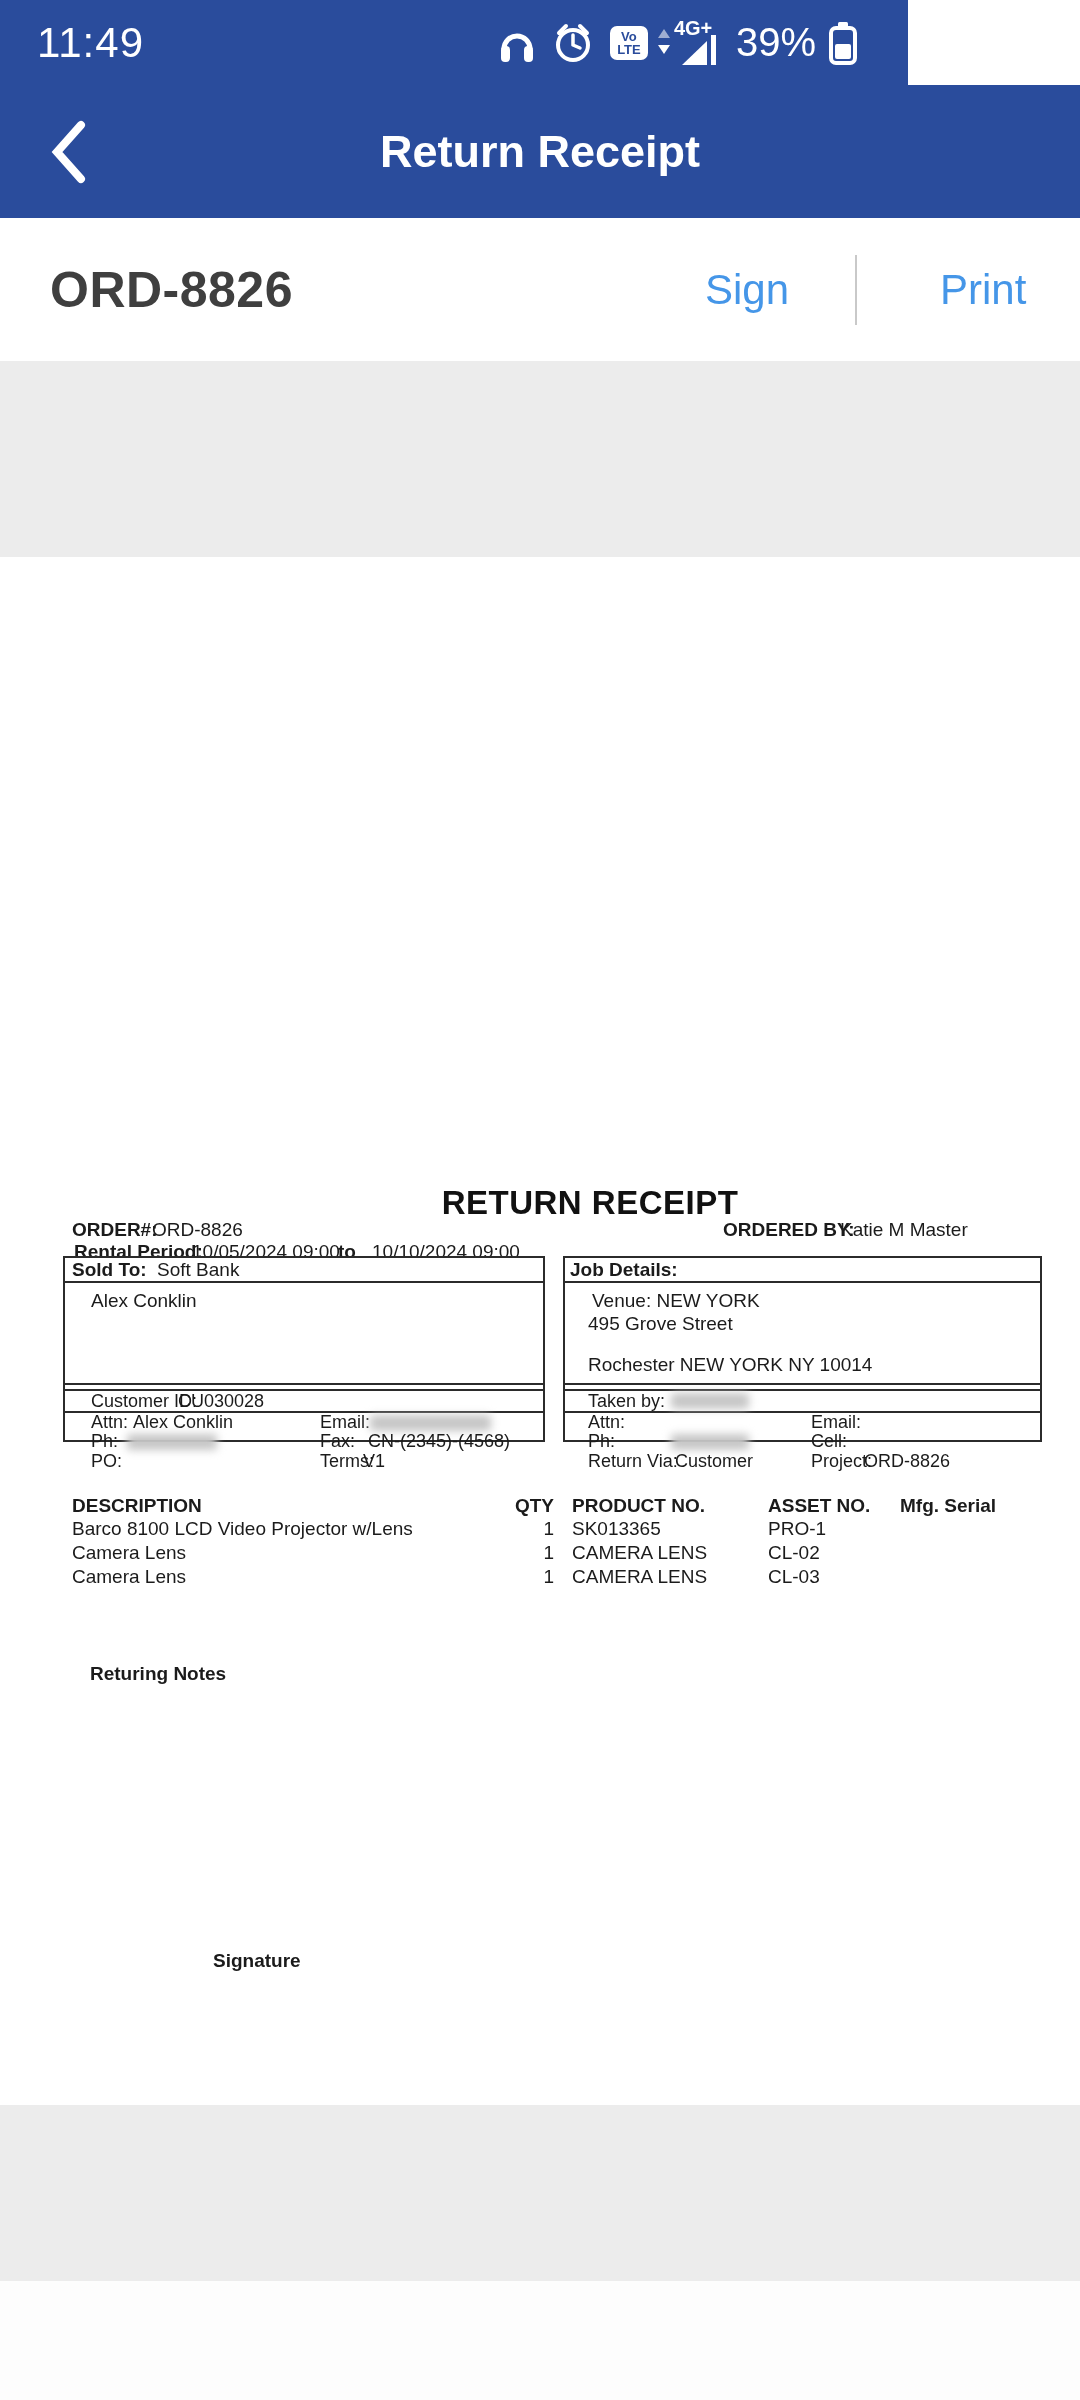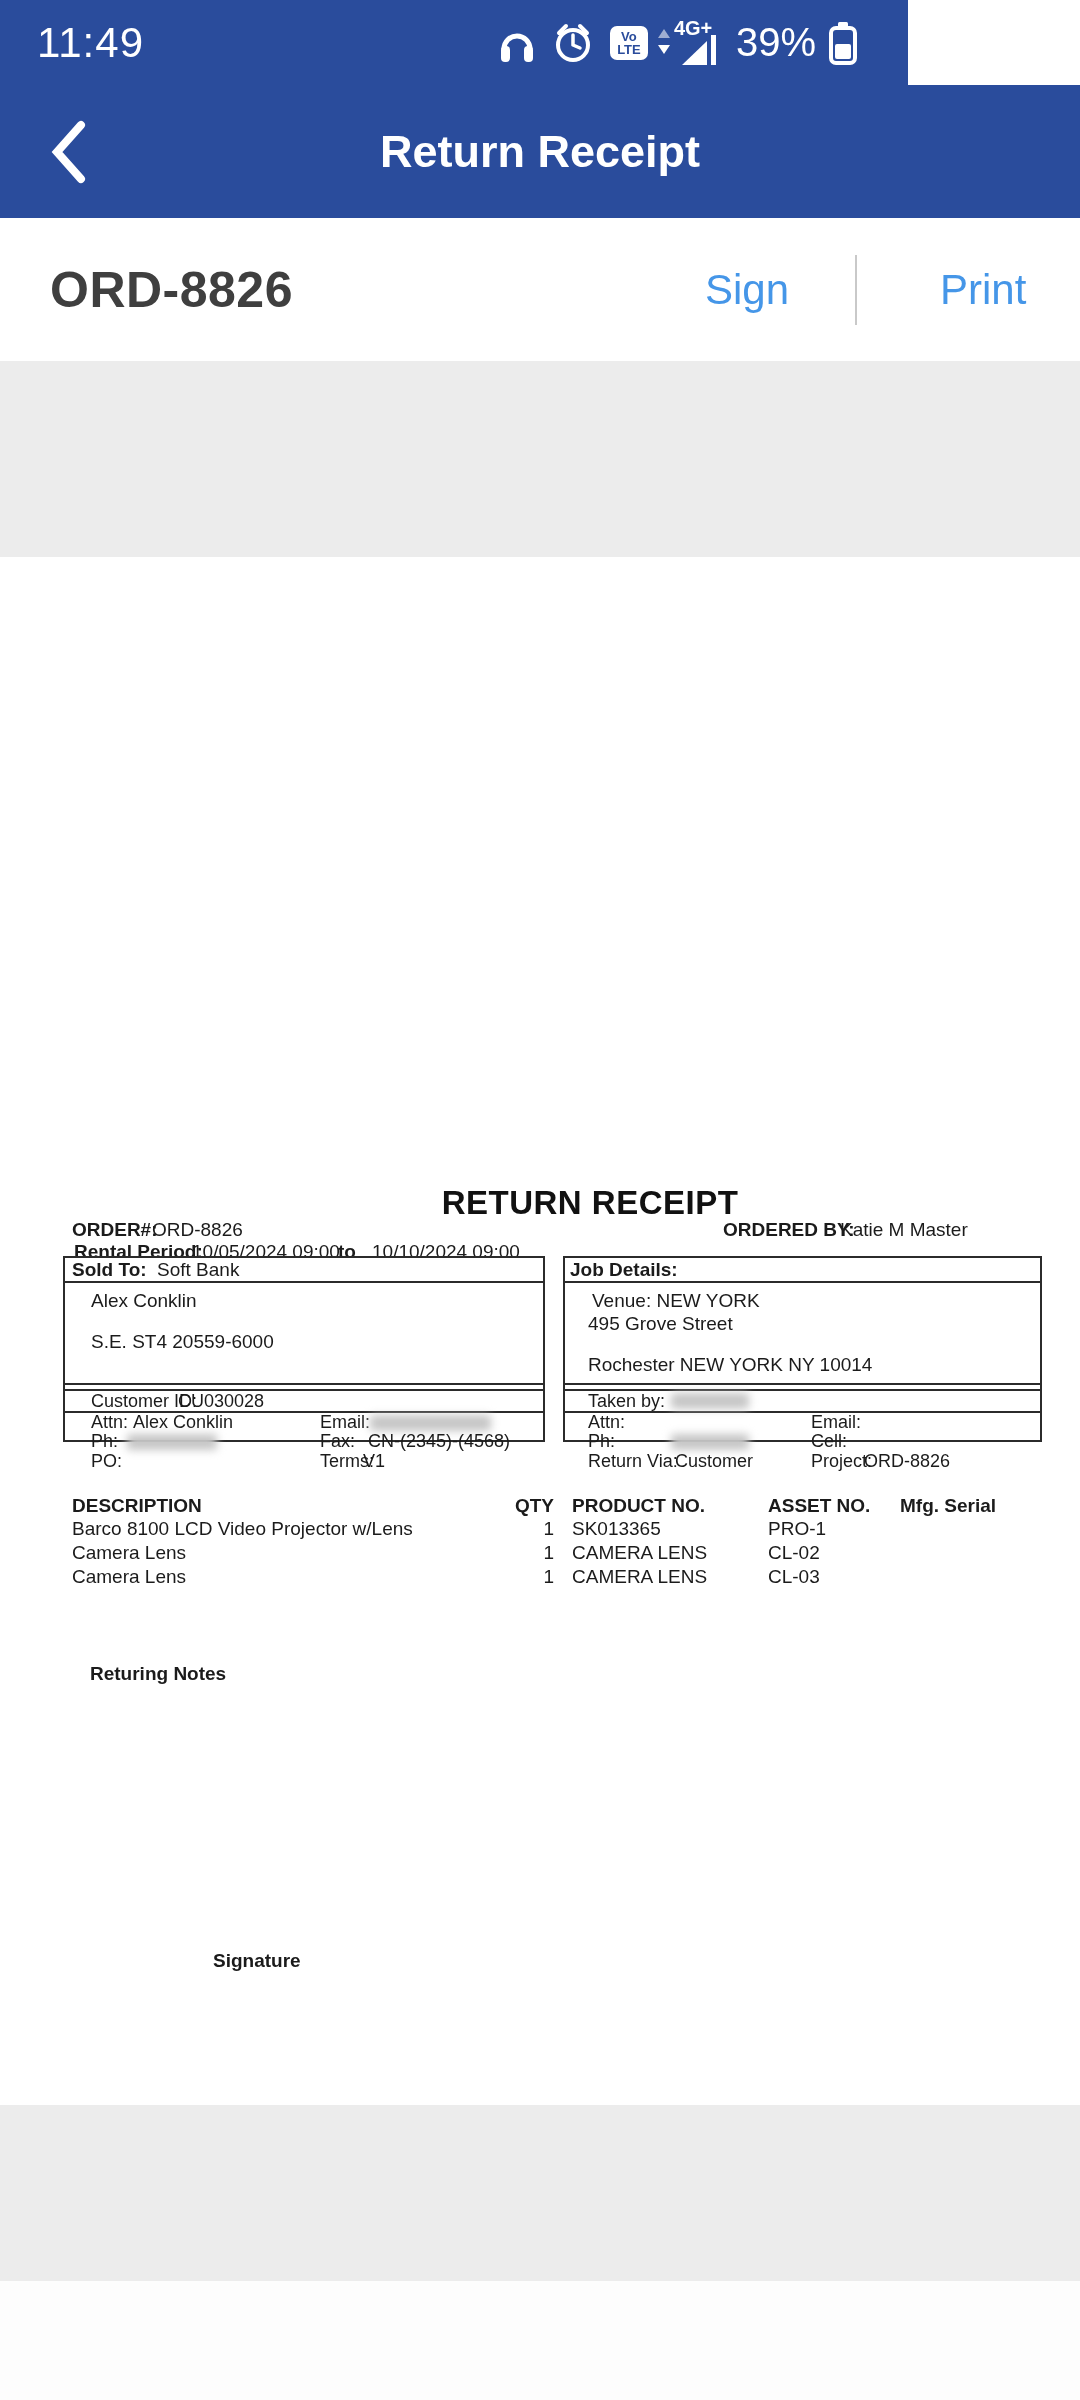--- a/index.html
+++ b/index.html
@@ -137,21 +137,20 @@
     <span class="doc-line" style="left:372px;top:684px;">10/10/2024 09:00</span>
 
     <div class="box box-left">
       <div class="bhead">
         <span class="bspan lbl" style="left:7px;">Sold To:</span>
         <span class="bspan" style="left:92px;">Soft Bank</span>
       </div>
       <div class="baddr">
         <div style="padding-left:26px;">Alex Conklin</div>
         <div class="spacer18"></div>
-        <div style="padding-left:26px;">S.E. ST4 20559-6000</div>
       </div>
       <div class="bdiv"></div>
       <div class="bcust">
         <span class="bspan" style="left:26px;">Customer ID:</span>
         <span class="bspan" style="left:113px;">CU030028</span>
       </div>
       <div class="brow">
         <span class="bspan" style="left:26px;">Attn:</span>
         <span class="bspan" style="left:68px;">Alex Conklin</span>
         <span class="bspan" style="left:255px;">Email:</span>

